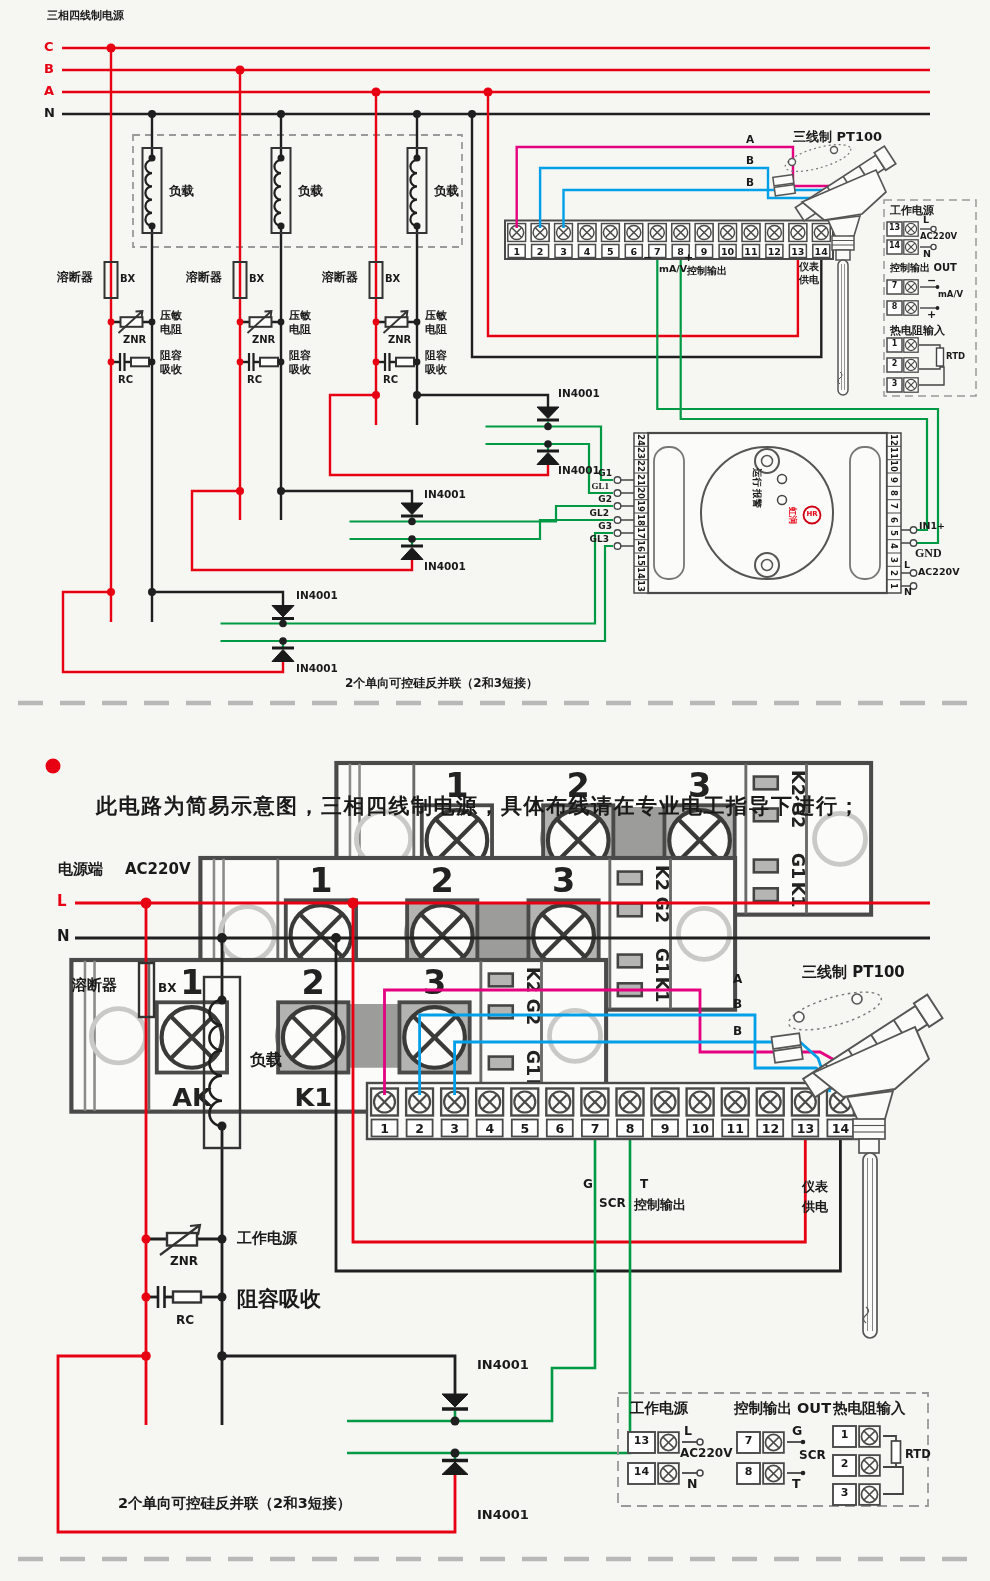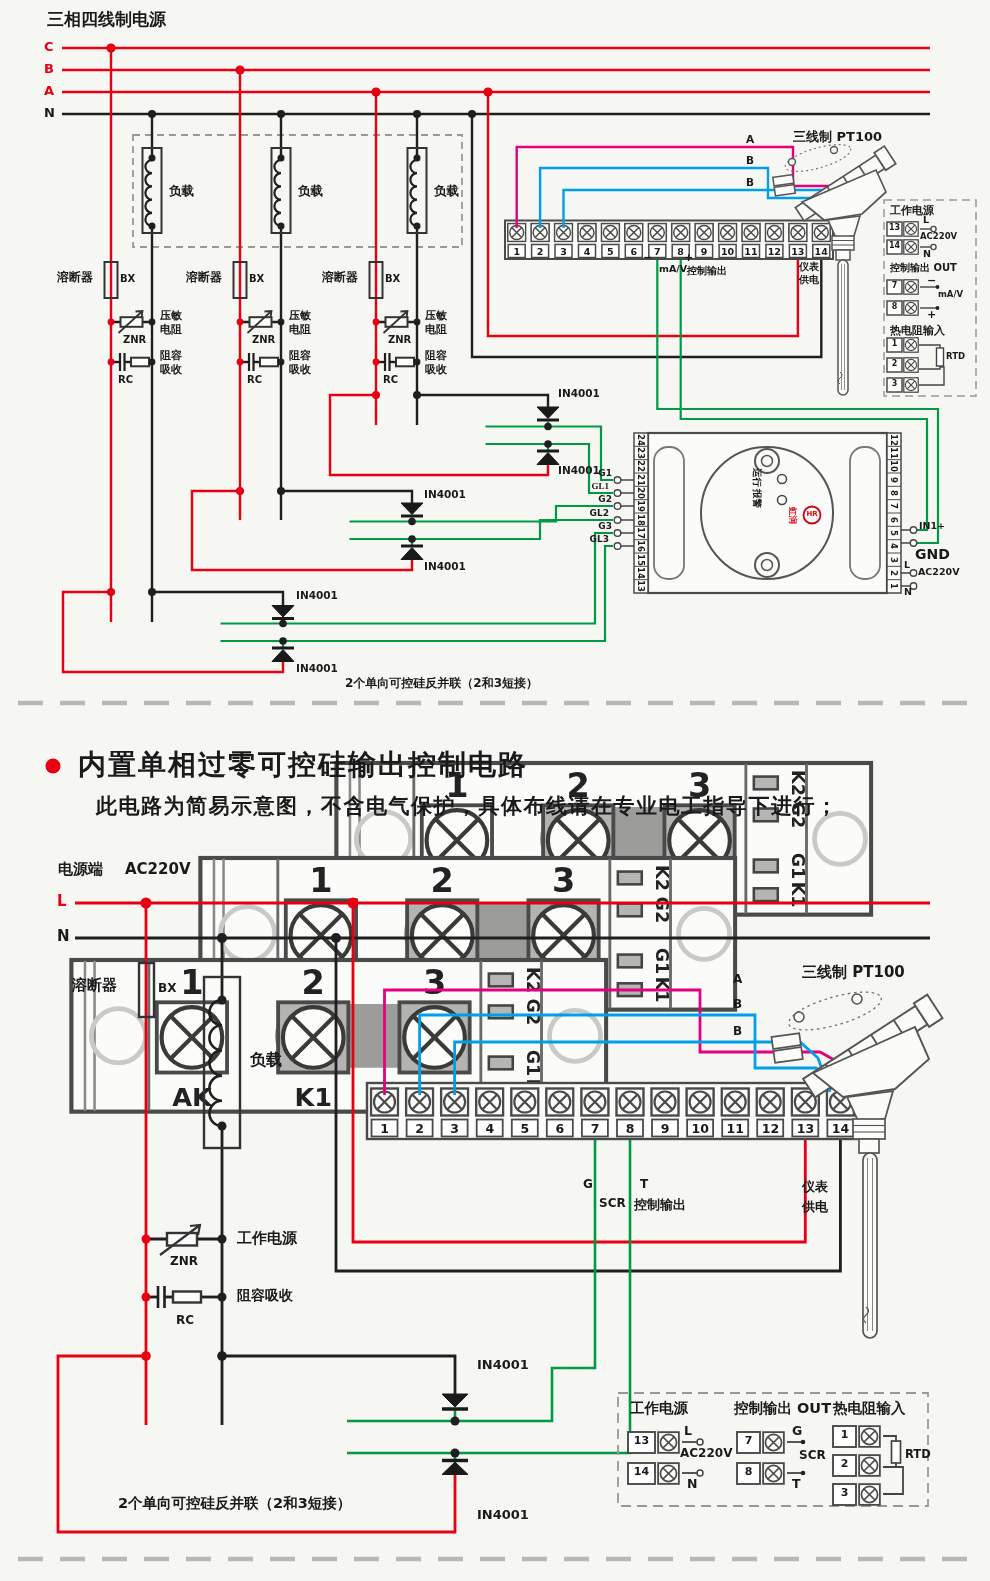--- a/index.html
+++ b/index.html
@@ -585,21 +585,21 @@
           <circle cx="222" cy="1297" r="4.5"></circle>
           <circle cx="222" cy="1356" r="4.8"></circle>
       <circle cx="222" cy="1000" r="4.5"></circle>
           <circle cx="222" cy="1126" r="4.5"></circle>
       <circle cx="455" cy="1421" r="4.5"></circle>
           <circle cx="455" cy="1453" r="4.5"></circle>
     </g>
   </g>
 </svg>
 
-<div class="lbl" style="left:47px;top:10px;font-size:17px;">三相四线制电源</div>
+<div class="lbl" style="left:47px;top:10px;font-size:11px;">三相四线制电源</div>
 <div class="lbl red" style="left:44px;top:40px;font-size:13px;">C</div>
 <div class="lbl red" style="left:44px;top:62px;font-size:13px;">B</div>
 <div class="lbl red" style="left:44px;top:84px;font-size:13px;">A</div>
 <div class="lbl" style="left:44px;top:106px;font-size:13px;">N</div>
 <div class="lbl" style="left:169px;top:184px;font-size:12.5px;">负载</div>
 <div class="lbl" style="left:298px;top:184px;font-size:12.5px;">负载</div>
 <div class="lbl" style="left:434px;top:184px;font-size:12.5px;">负载</div>
 <div class="lbl" style="left:57px;top:271px;font-size:12px;">溶断器</div>
 <div class="lbl" style="left:120px;top:273px;font-size:10px;">BX</div>
 <div class="lbl" style="left:186px;top:271px;font-size:12px;">溶断器</div>
@@ -747,21 +747,21 @@
       </div>
       <div>
         <span class="vnum" style="font-size:8.5px;">1</span>
       </div>
     </div>
 <div class="lbl rot" style="left:762px;top:468px;font-size:9.5px;">运行</div>
 <div class="lbl rot" style="left:762px;top:489px;font-size:9.5px;">报警</div>
 <div class="lbl rot red" style="left:797px;top:507px;font-size:8.5px;">虹润</div>
 <div class="lbl red ctr" style="left:806px;top:511px;width:12px;font-size:7px;">HR</div>
 <div class="lbl" style="left:919px;top:521px;font-size:9.5px;">IN1+</div>
-<div class="lbl" style="left:915px;top:547px;font-size:14px;">GND</div>
+<div class="lbl" style="left:915px;top:547px;font-size:12px;font-family:Liberation Serif, serif;">GND</div>
 <div class="lbl" style="left:904px;top:560px;font-size:9.5px;">L</div>
 <div class="lbl" style="left:918px;top:567px;font-size:9.5px;">AC220V</div>
 <div class="lbl" style="left:904px;top:587px;font-size:9.5px;">N</div>
 
 <div class="lbl" style="left:890px;top:205px;font-size:11px;">工作电源</div>
 <div class="lbl ctr" style="left:887px;top:224px;width:15px;font-size:8px;">13</div>
 <div class="lbl ctr" style="left:887px;top:242px;width:15px;font-size:8px;">14</div>
 <div class="lbl" style="left:923px;top:215px;font-size:9.5px;">L</div>
 <div class="lbl" style="left:920px;top:232px;font-size:8.5px;">AC220V</div>
 <div class="lbl" style="left:923px;top:249px;font-size:9.5px;">N</div>
@@ -770,32 +770,31 @@
 <div class="lbl ctr" style="left:887px;top:303px;width:15px;font-size:8px;">8</div>
 <div class="lbl" style="left:927px;top:275px;font-size:11px;">−</div>
 <div class="lbl" style="left:938px;top:290px;font-size:8.5px;">mA/V</div>
 <div class="lbl" style="left:927px;top:309px;font-size:11px;">+</div>
 <div class="lbl" style="left:890px;top:325px;font-size:11px;">热电阻输入</div>
 <div class="lbl ctr" style="left:887px;top:340px;width:15px;font-size:8px;">1</div>
 <div class="lbl ctr" style="left:887px;top:360px;width:15px;font-size:8px;">2</div>
 <div class="lbl ctr" style="left:887px;top:380px;width:15px;font-size:8px;">3</div>
 <div class="lbl" style="left:946px;top:352px;font-size:8.5px;">RTD</div>
 
-<div class="lbl" style="left:78px;top:750px;font-size:28px;letter-spacing:2px;">内置单相过零可控硅输出控制电路</div>
-<div class="lbl" style="left:96px;top:795px;font-size:21px;letter-spacing:1.5px;">此电路为简易示意图，不含电气保护，具体布线请在专业电工指导下进行；</div>
+<div class="lbl" style="left:96px;top:795px;font-size:21px;letter-spacing:1.5px;">此电路为简易示意图，三相四线制电源，具体布线请在专业电工指导下进行；</div>
 <div class="lbl" style="left:58px;top:861px;font-size:15px;">电源端</div>
 <div class="lbl" style="left:125px;top:861px;font-size:15px;">AC220V</div>
 <div class="lbl red" style="left:57px;top:893px;font-size:15px;">L</div>
 <div class="lbl" style="left:57px;top:928px;font-size:15px;">N</div>
 <div class="lbl" style="left:72px;top:977px;font-size:15px;">溶断器</div>
 <div class="lbl" style="left:158px;top:982px;font-size:12px;">BX</div>
 <div class="lbl" style="left:250px;top:1051px;font-size:16px;">负载</div>
 <div class="lbl" style="left:237px;top:1230px;font-size:15px;">工作电源</div>
 <div class="lbl" style="left:170px;top:1255px;font-size:12px;">ZNR</div>
-<div class="lbl" style="left:237px;top:1288px;font-size:14px;">阻容吸收</div>
+<div class="lbl" style="left:237px;top:1288px;font-size:21px;">阻容吸收</div>
 <div class="lbl" style="left:176px;top:1314px;font-size:12px;">RC</div>
 <div class="lbl" style="left:477px;top:1358px;font-size:13px;">IN4001</div>
 <div class="lbl" style="left:477px;top:1508px;font-size:13px;">IN4001</div>
 <div class="lbl" style="left:118px;top:1496px;font-size:14.5px;">2个单向可控硅反并联（2和3短接）</div>
 
 <div class="flexrow" style="left:367px;top:1120px;width:491px;height:17px;font-size:12.5px;line-height:17px;">
 
 <div>1</div>
       <div>2</div>
       <div>3</div>

